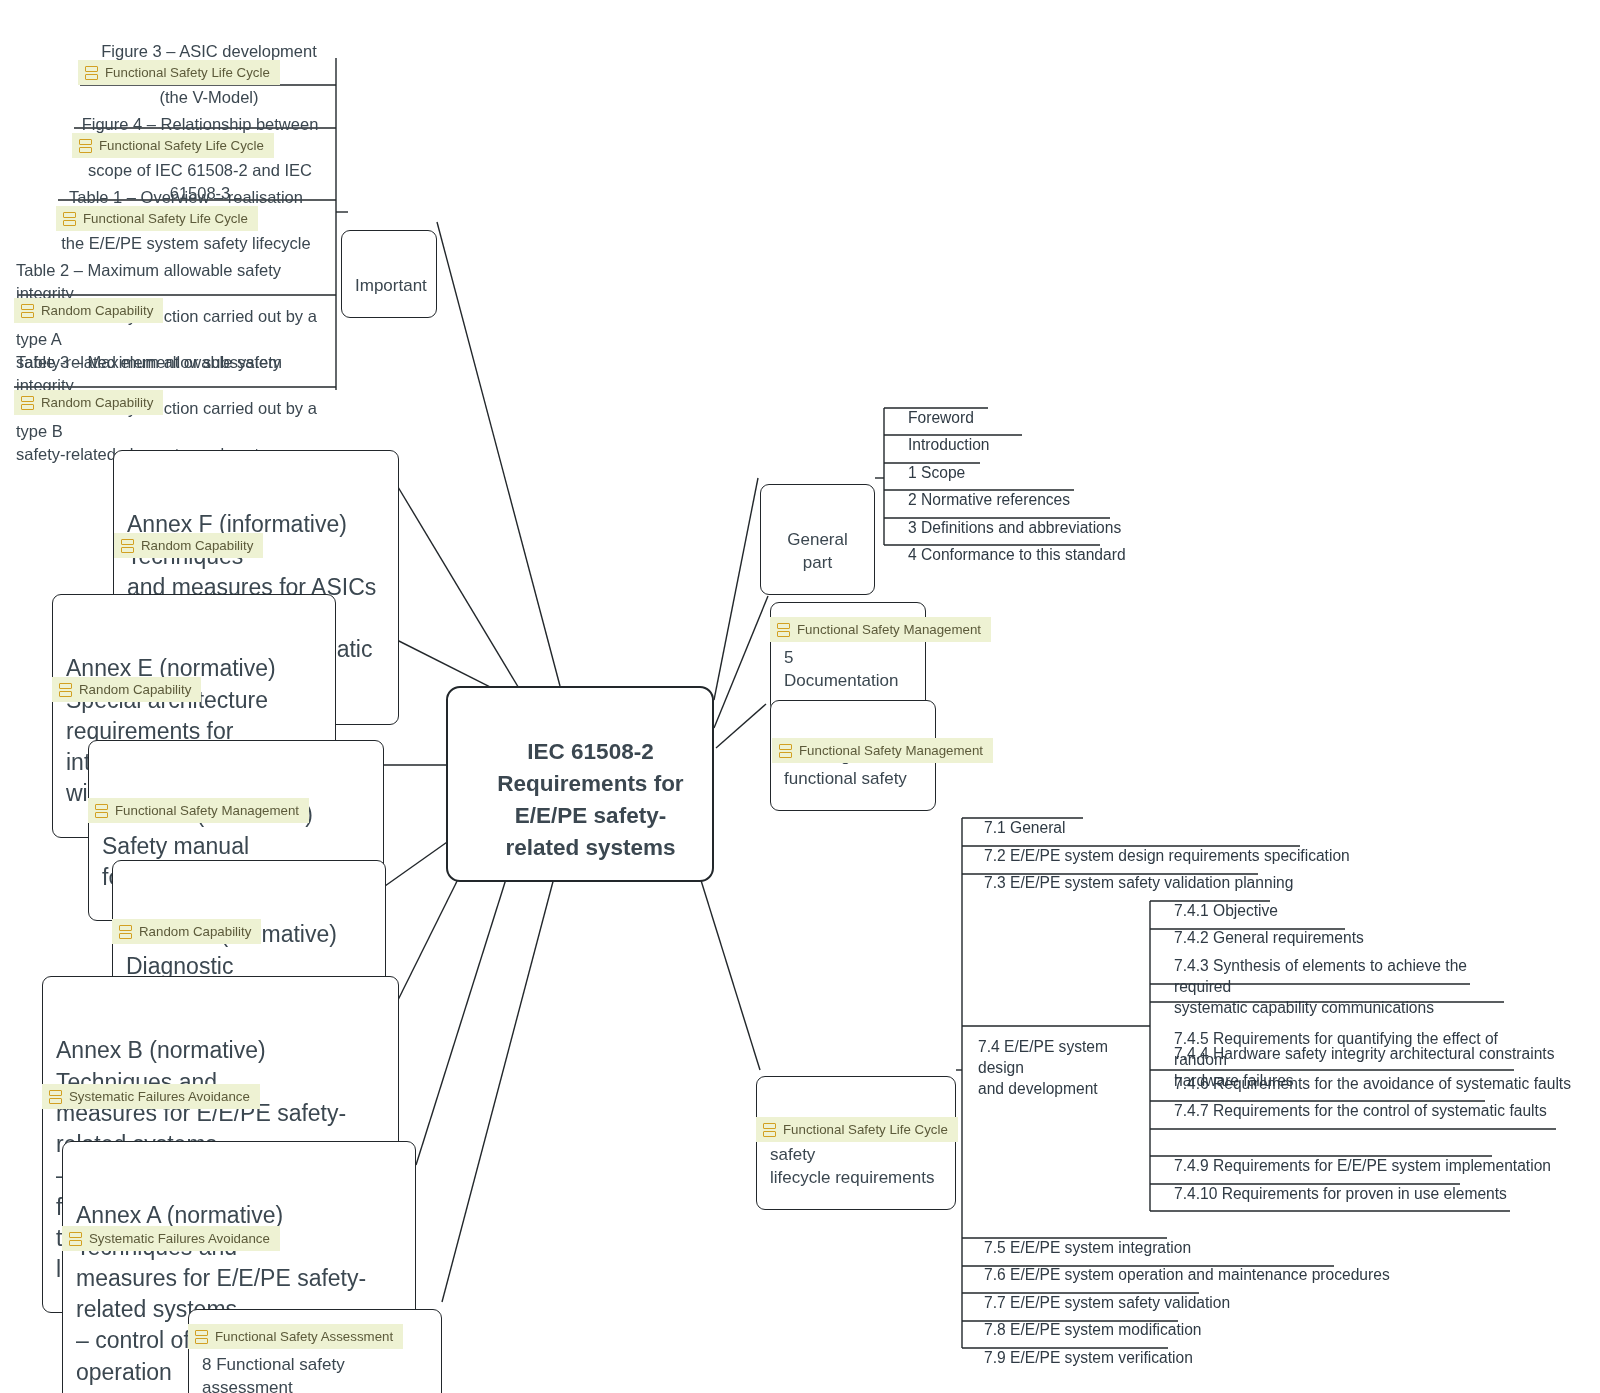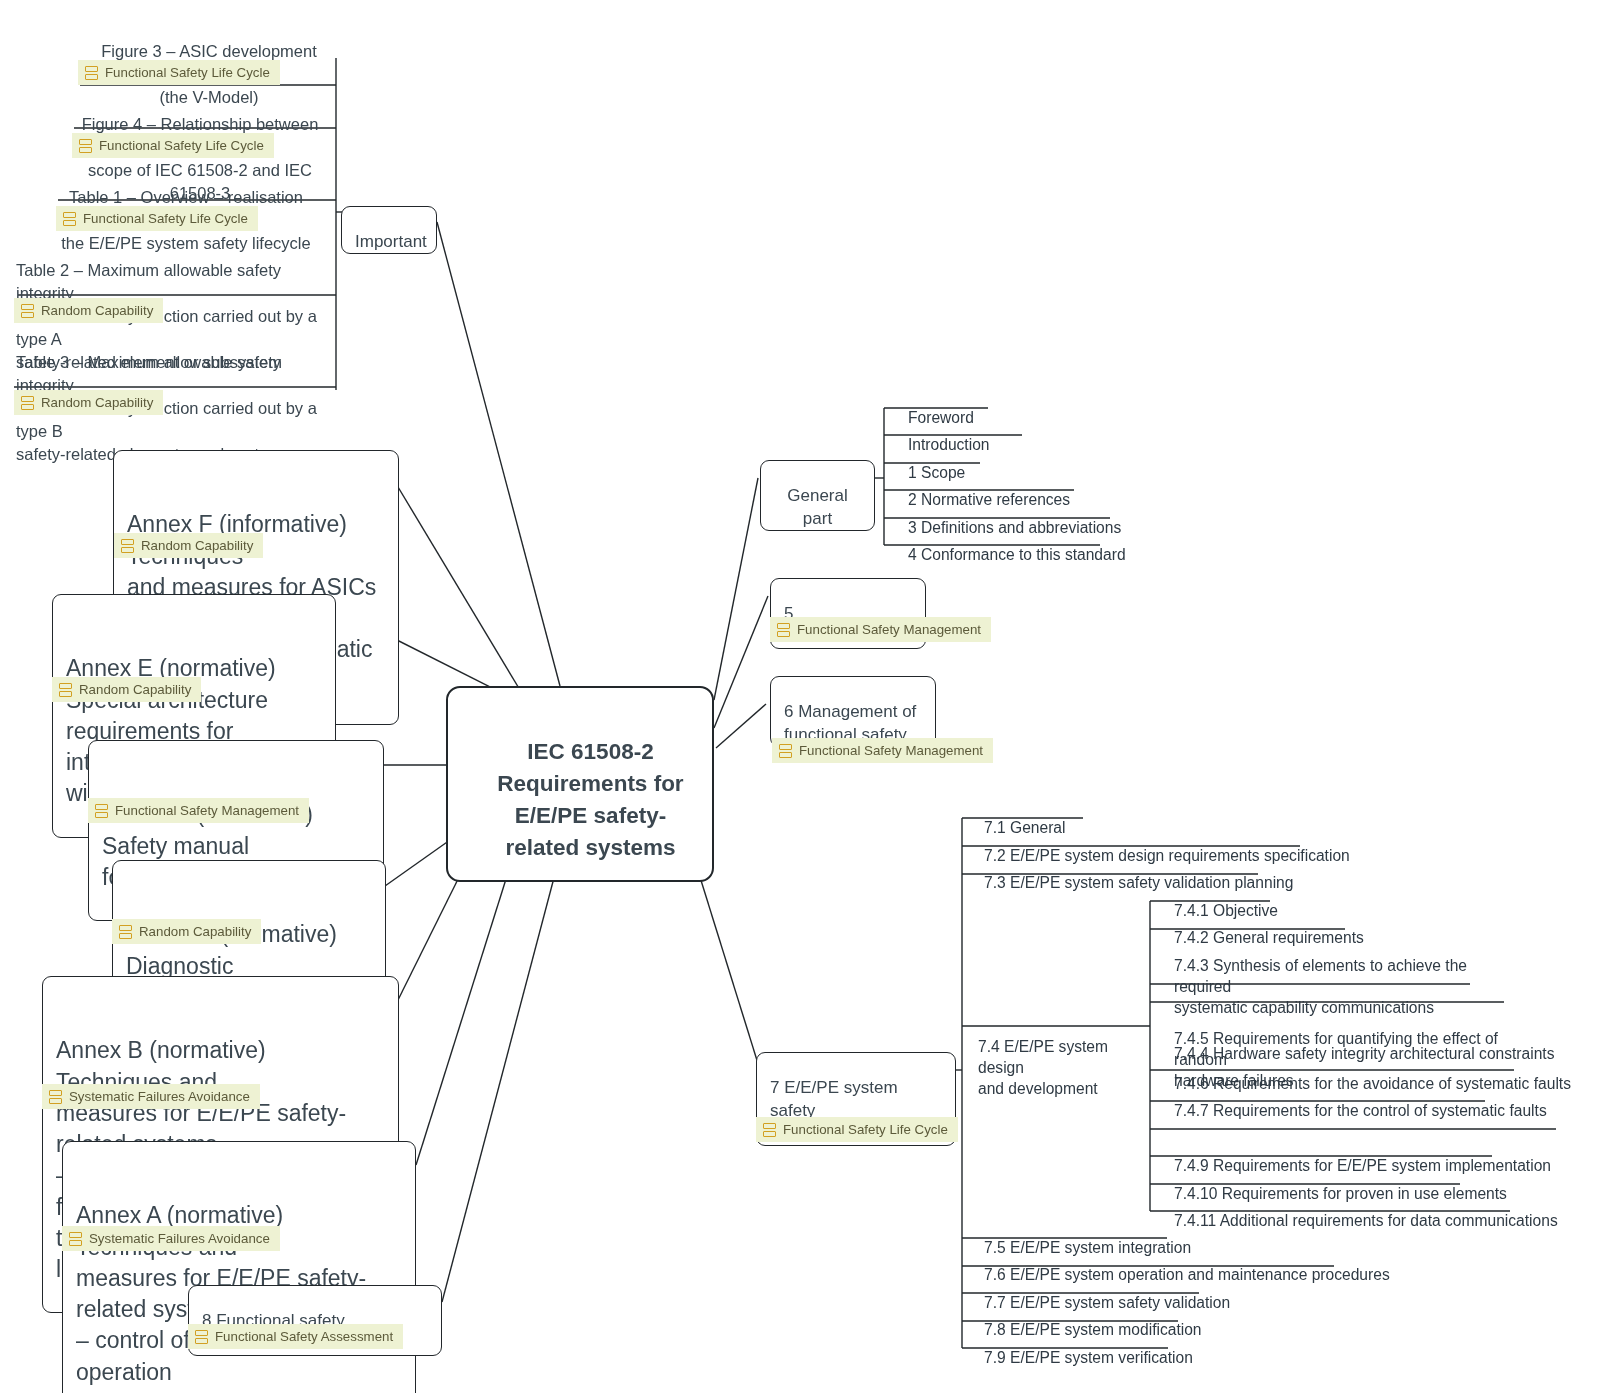--- a/index.html
+++ b/index.html
@@ -45,21 +45,22 @@
     border-radius: 14px;
     font-weight: bold;
     font-size: 22.5px;
     text-align: center;
     line-height: 1.42;
     color: #3b4750;
     padding: 16px 18px;
   }
   .box.small {
     font-size: 17px;
-    padding: 0 13px;
+    padding: 20px 13px;
+    margin-top: 24px;
   }
   
   .leaf {
     position: absolute;
     font-size: 15.6px;
     color: #2f3a44;
     white-space: pre-line;
     line-height: 1.34;
     padding: 1px 2px 3px 6px;
     box-sizing: border-box;
@@ -455,17 +456,14 @@
   </div>
   <div class="leaf" style="left:1168px; top:1079px;">
     <span>7.4.7 Requirements for the control of systematic faults</span>
   </div>
   <div class="leaf" style="left:1168px; top:1134px;">
     <span>7.4.9 Requirements for E/E/PE system implementation</span>
   </div>
   <div class="leaf" style="left:1168px; top:1162px;">
     <span>7.4.10 Requirements for proven in use elements</span>
   </div>
-  <div class="leaf" style="left:1168px; top:1189px;">
-    <span>7.4.11 Additional requirements for data communications</span>
-  </div>
 
 </div>
 
 </body></html>

